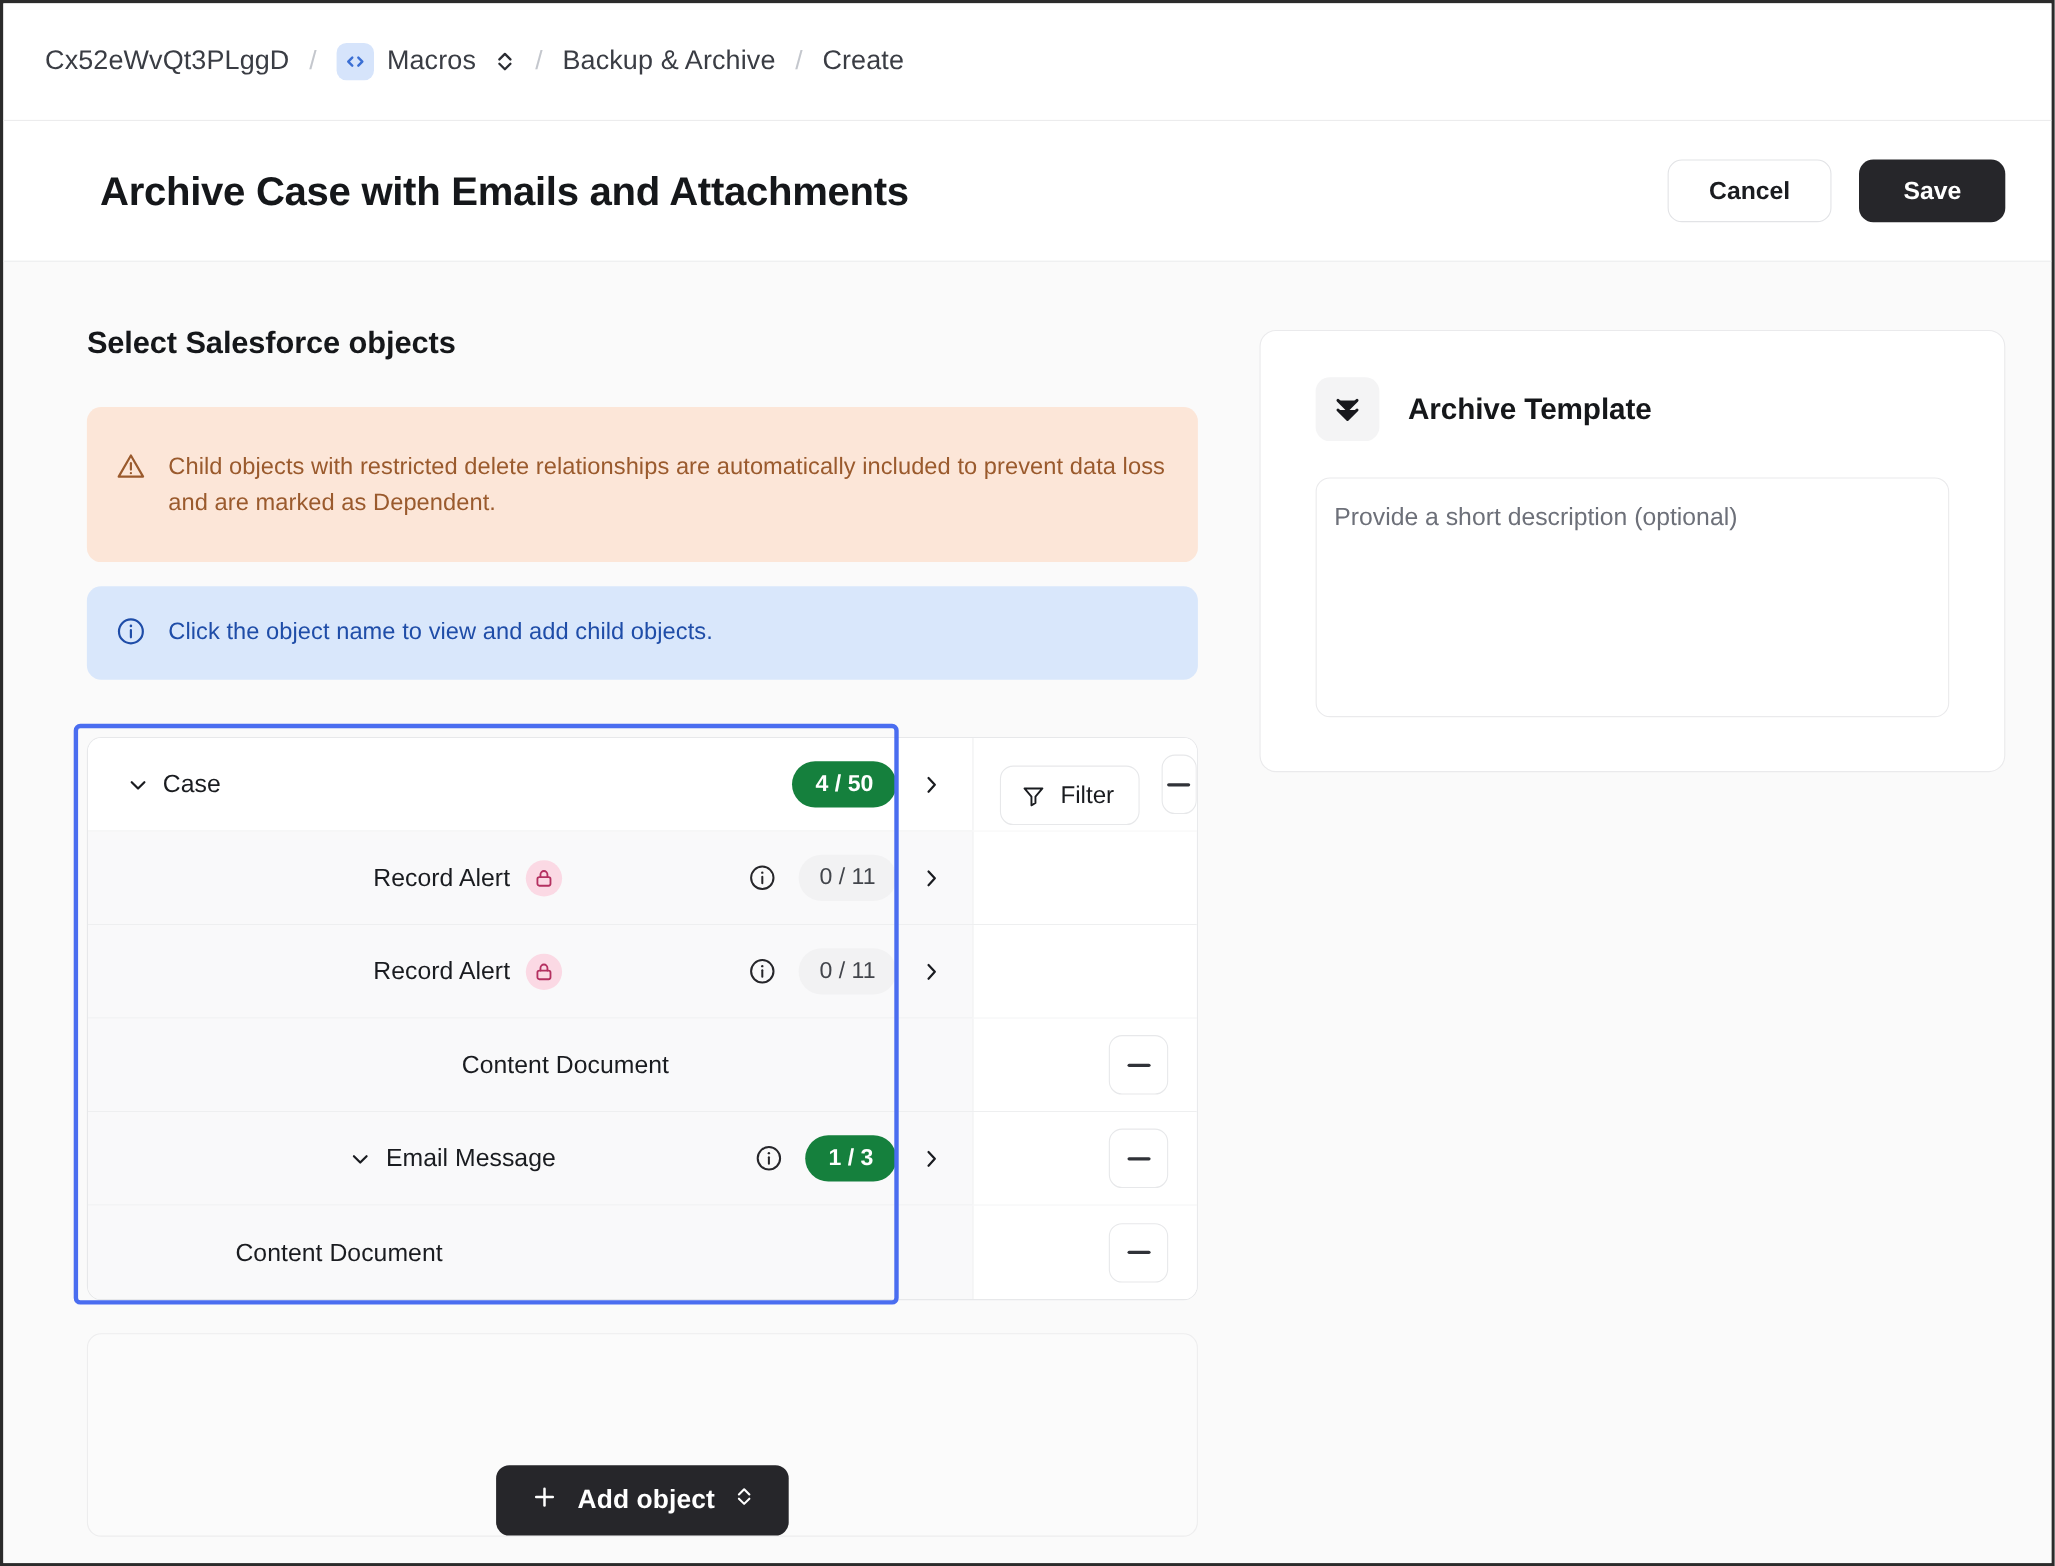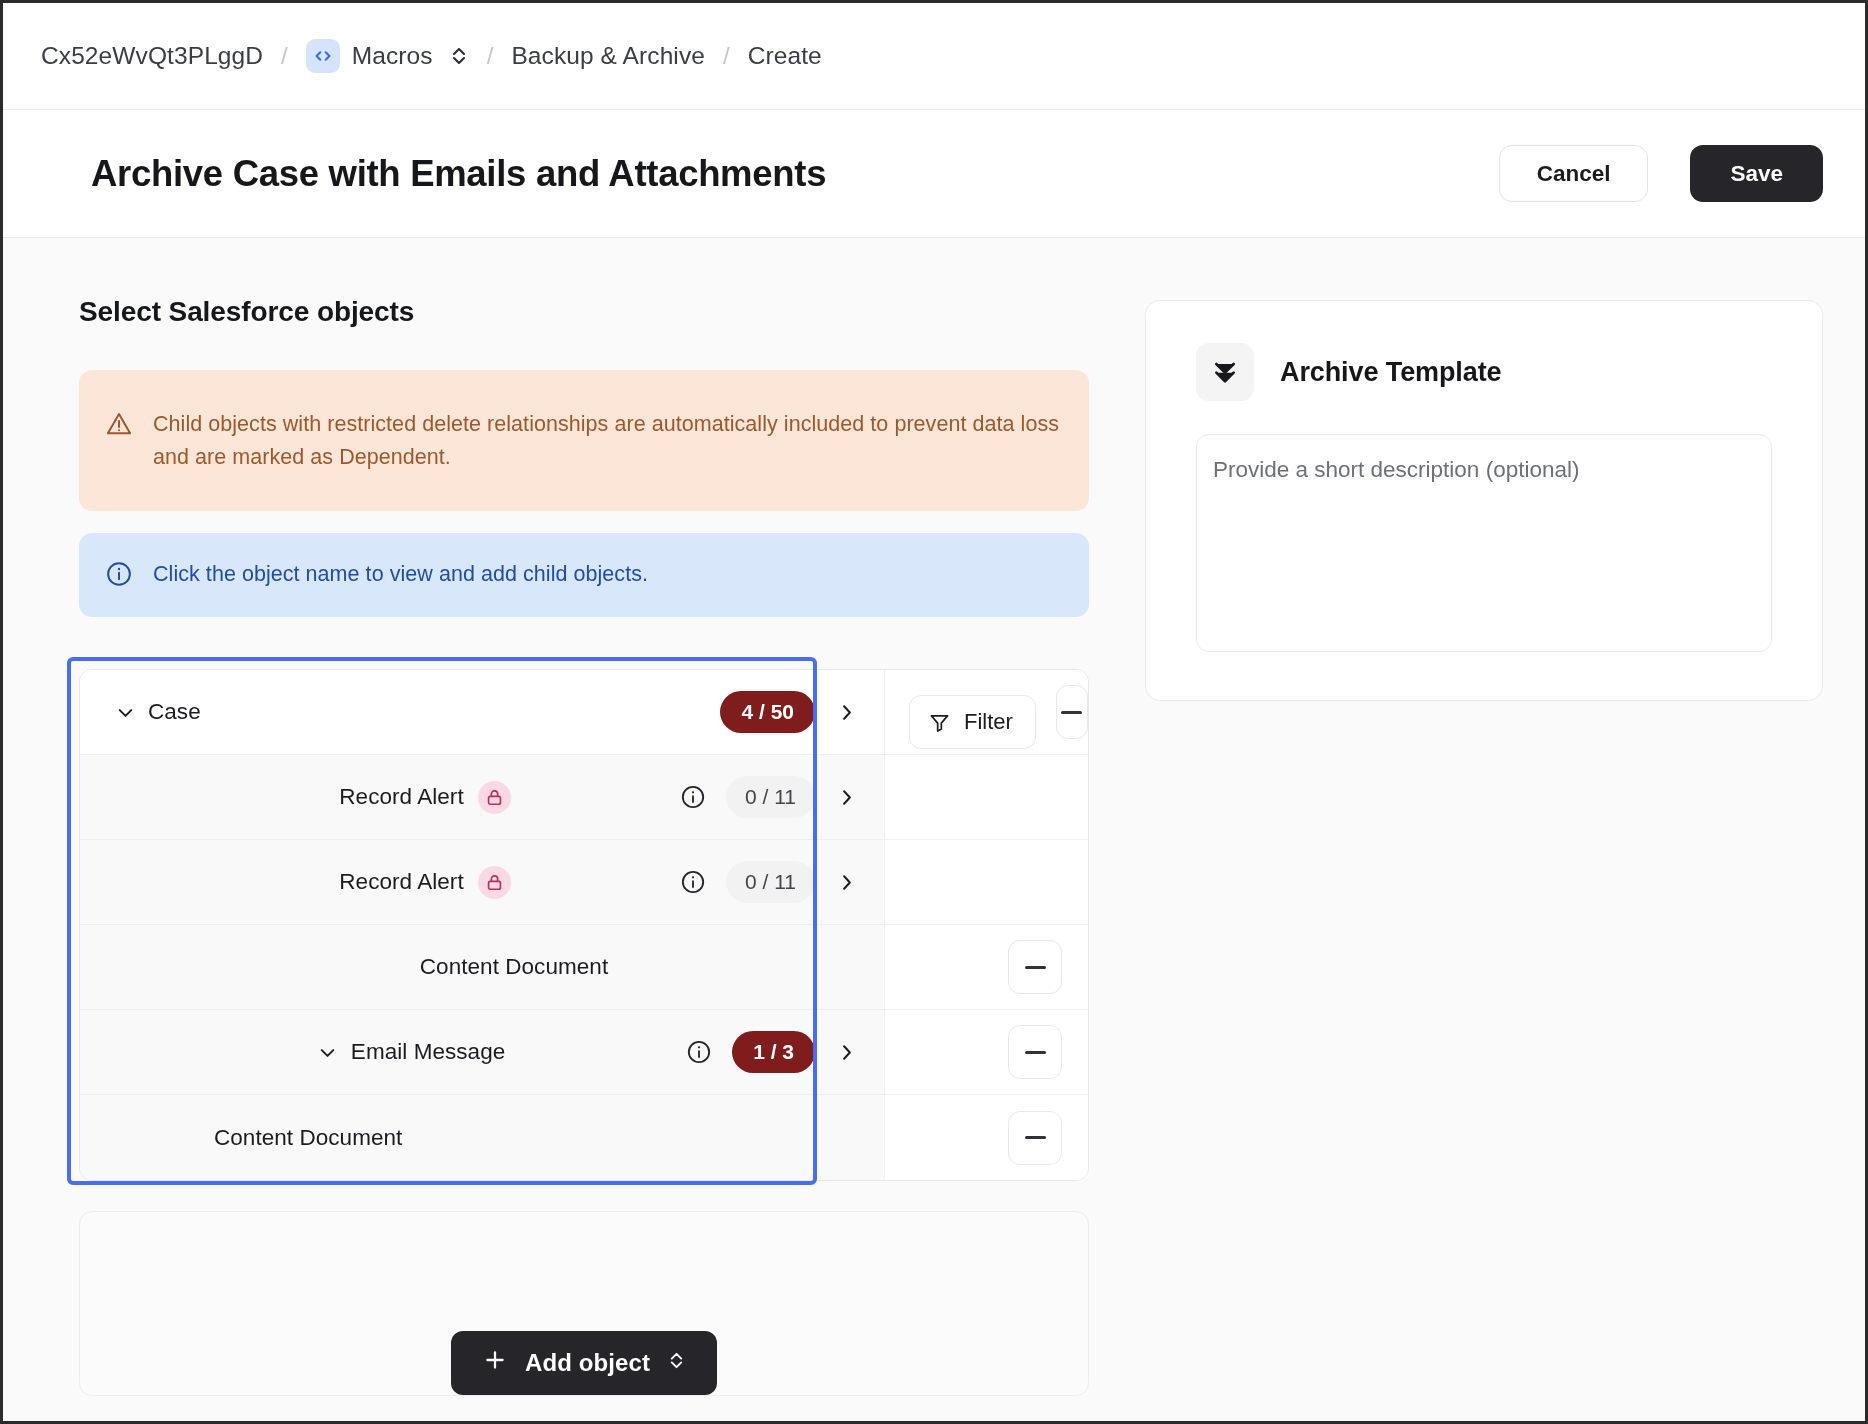--- a/index.html
+++ b/index.html
@@ -59,21 +59,21 @@
     background: #ffffff;
     border-bottom: 1px solid #e9eaec;
   }
   .page-title {
     font-size: 36.5px;
     font-weight: 700;
     color: #15171a;
     letter-spacing: -.3px;
     text-align: right;
   }
-  .title-actions { display: flex; align-items: flex-start; gap: 42px; }
+  .title-actions { display: flex; align-items: flex-start; gap: 25px; }
   .btn-cancel {
     height: 57px;
     padding: 0 37px;
     border: 1px solid #e2e3e6;
     border-radius: 13px;
     background: #ffffff;
     font-family: inherit;
     font-size: 22.5px;
     font-weight: 600;
     color: #1a1c20;
@@ -188,21 +188,21 @@
   }
 
   .row-right {
     display: flex;
     align-items: center;
     gap: 20px;
     padding-right: 26px;
     flex: none;
   }
   .count-dark {
-    background: #7f1d1d;
+    background: #15803d;
     color: #ffffff;
     border-radius: 999px;
     font-size: 21px;
     font-weight: 600;
     padding: 9px 21px;
     white-space: nowrap;
   }
   .count-light {
     background: #f2f2f3;
     color: #42454b;

